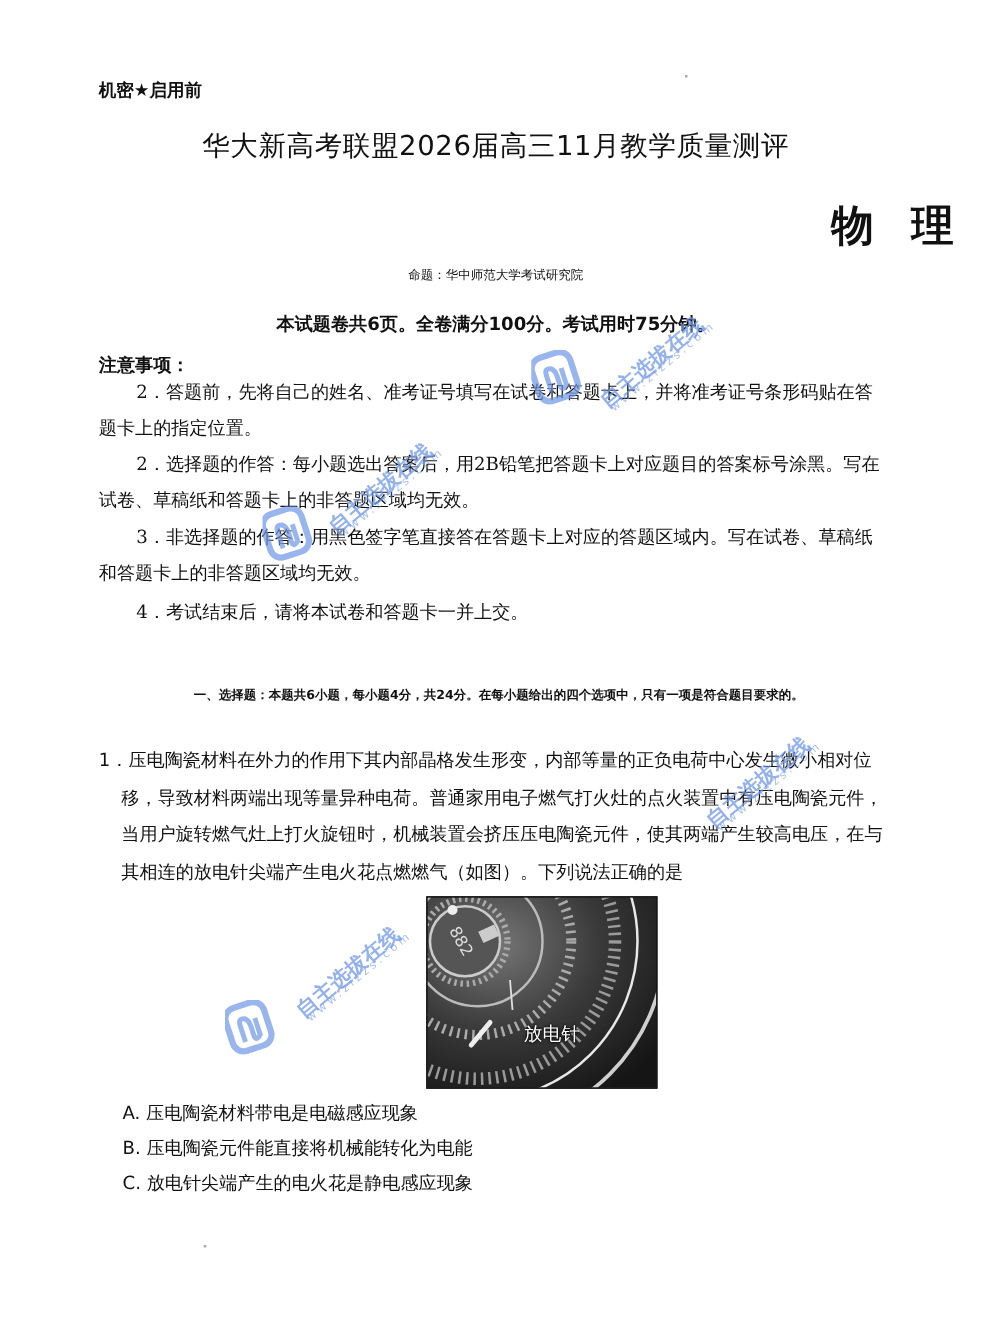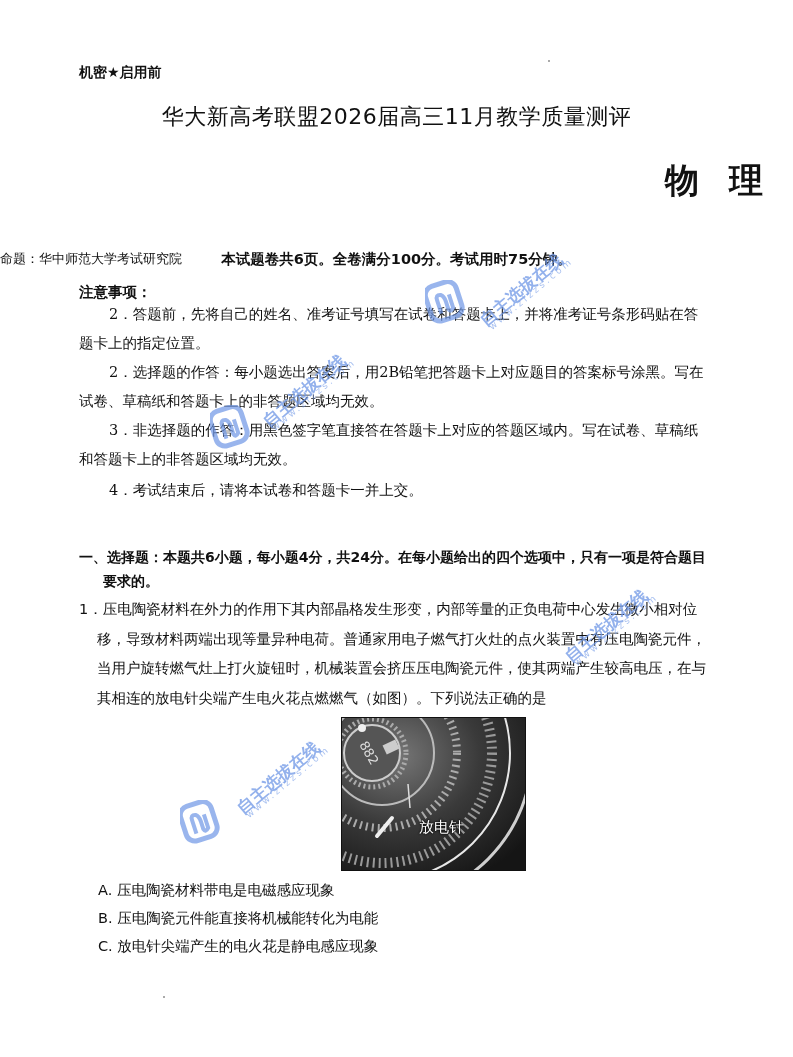--- a/index.html
+++ b/index.html
@@ -5,28 +5,28 @@
   html, body { margin: 0; padding: 0; background: #ffffff; }
   body { width: 793px; height: 1057px; position: relative; overflow: hidden;
          font-family: "DejaVu Serif", "Liberation Serif", serif; color: #111; }
   .page { position: absolute; left: 0; top: 0; width: 749px; height: 1057px; }
   .confidential { position: absolute; left: 79px; top: 64px; font-size: 14px; font-weight: bold;
                   font-family: "DejaVu Sans", "Liberation Sans", sans-serif; letter-spacing: 0px; }
   .main-title { position: absolute; left: 0; width: 793px; top: 102px; text-align: center;
                 font-size: 22px; font-family: "DejaVu Sans", "Liberation Sans", sans-serif; letter-spacing: 0.5px; }
   .subject { position: absolute; left: 0; width: 793px; top: 158px; text-align: right;
              font-size: 34px; font-weight: bold; font-family: "DejaVu Sans", "Liberation Sans", sans-serif; letter-spacing: 30px; padding-left: 30px; box-sizing: border-box; }
-  .author { position: absolute; left: 0; width: 793px; top: 213px; font-size: 13px; margin-top: 37px; }
+  .author { position: absolute; left: 0; width: 793px; top: 213px; text-align: center; font-size: 10px; }
   .exam-info { position: absolute; left: 0; width: 793px; top: 250px; text-align: center; font-size: 14.5px; font-weight: bold;
                font-family: "DejaVu Sans", "Liberation Sans", sans-serif; }
   .notice-heading { position: absolute; left: 79px; top: 283px; font-size: 14.5px; font-weight: bold;
                     font-family: "DejaVu Sans", "Liberation Sans", sans-serif; }
   .notice { position: absolute; left: 79px; width: 630px; font-size: 14.5px; line-height: 29px; text-indent: 30px; }
-  .section-heading { position: absolute; left: 79px; width: 640px; top: 545px; font-size: 14px; font-weight: bold; line-height: 24px;
-                     font-family: "DejaVu Sans", "Liberation Sans", sans-serif; padding-left: 24px; text-indent: -24px; box-sizing: border-box; }
+  .section-heading { position: absolute; left: 79px; width: 640px; top: 545px; font-size: 10px; font-weight: bold; line-height: 24px;
+                     font-family: "DejaVu Sans", "Liberation Sans", sans-serif; padding-left: 24px; text-indent: -24px; box-sizing: border-box; text-align: center; }
   .question { position: absolute; left: 79px; width: 640px; top: 595px; font-size: 14.5px; line-height: 29.5px;
               padding-left: 18px; text-indent: -18px; box-sizing: border-box; }
   .q-num { font-family: "DejaVu Sans", "Liberation Sans", sans-serif; }
   .figure { position: absolute; left: 341px; top: 717px; width: 183px; height: 152px; background: #2a2a2a; overflow: hidden;
             border: 1px solid #111; }
   .figure-label { position: absolute; left: 48px; top: 100px; color: #fff; font-size: 15px; font-family: "DejaVu Sans", "Liberation Sans", sans-serif;
                   text-shadow: 0 0 2px #000, 0 0 2px #000; margin-left: 29px; }
   .option { position: absolute; left: 98px; font-size: 14.5px; }
   .option-letter { font-family: "DejaVu Sans", "Liberation Sans", sans-serif; }
   .watermark { position: absolute; pointer-events: none; }

